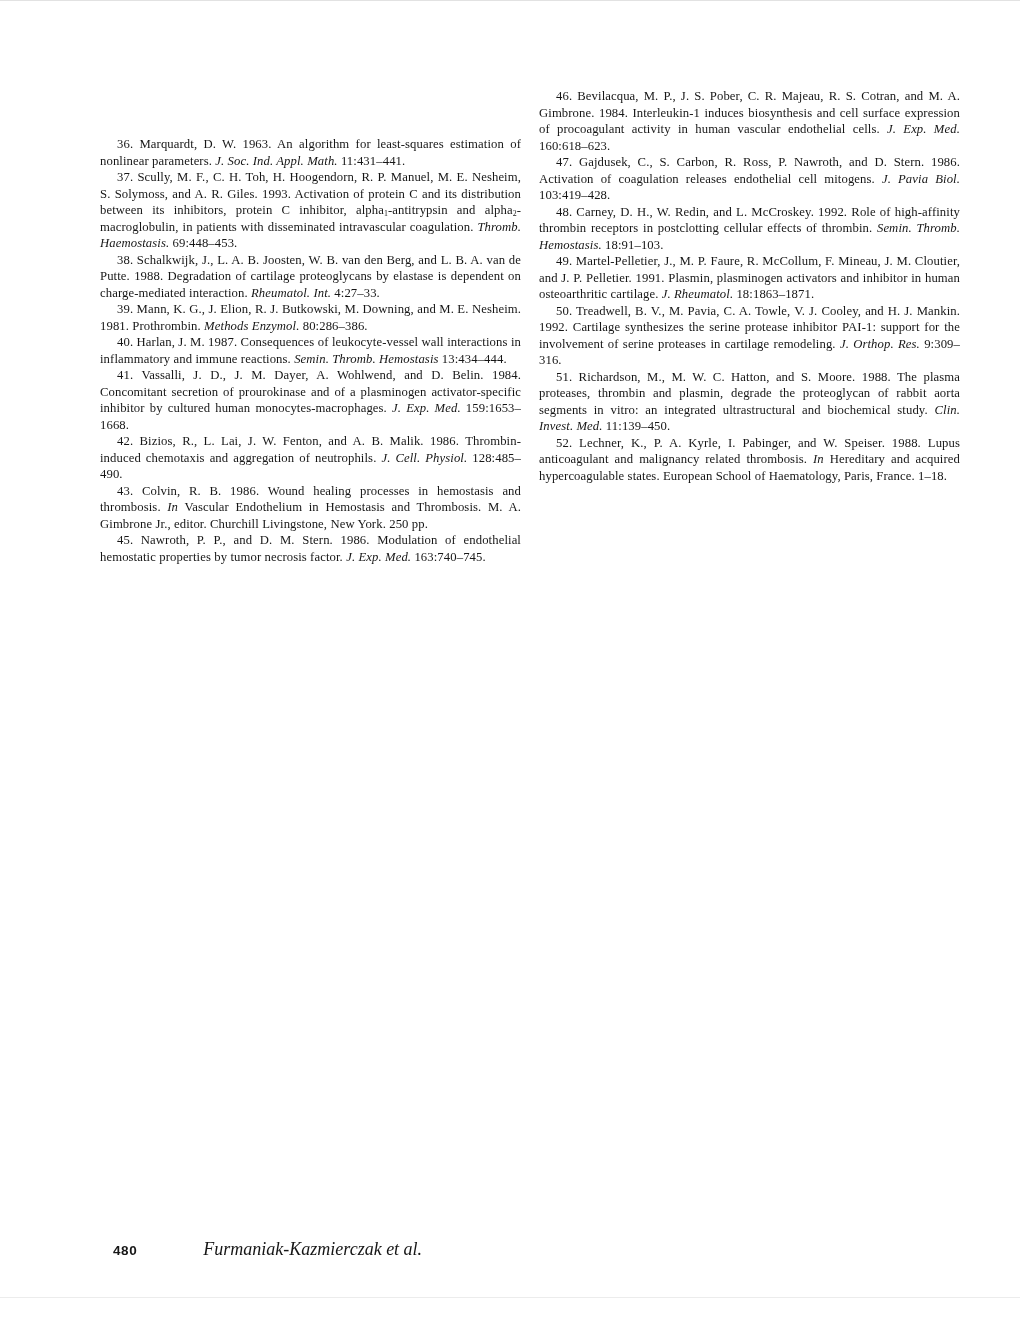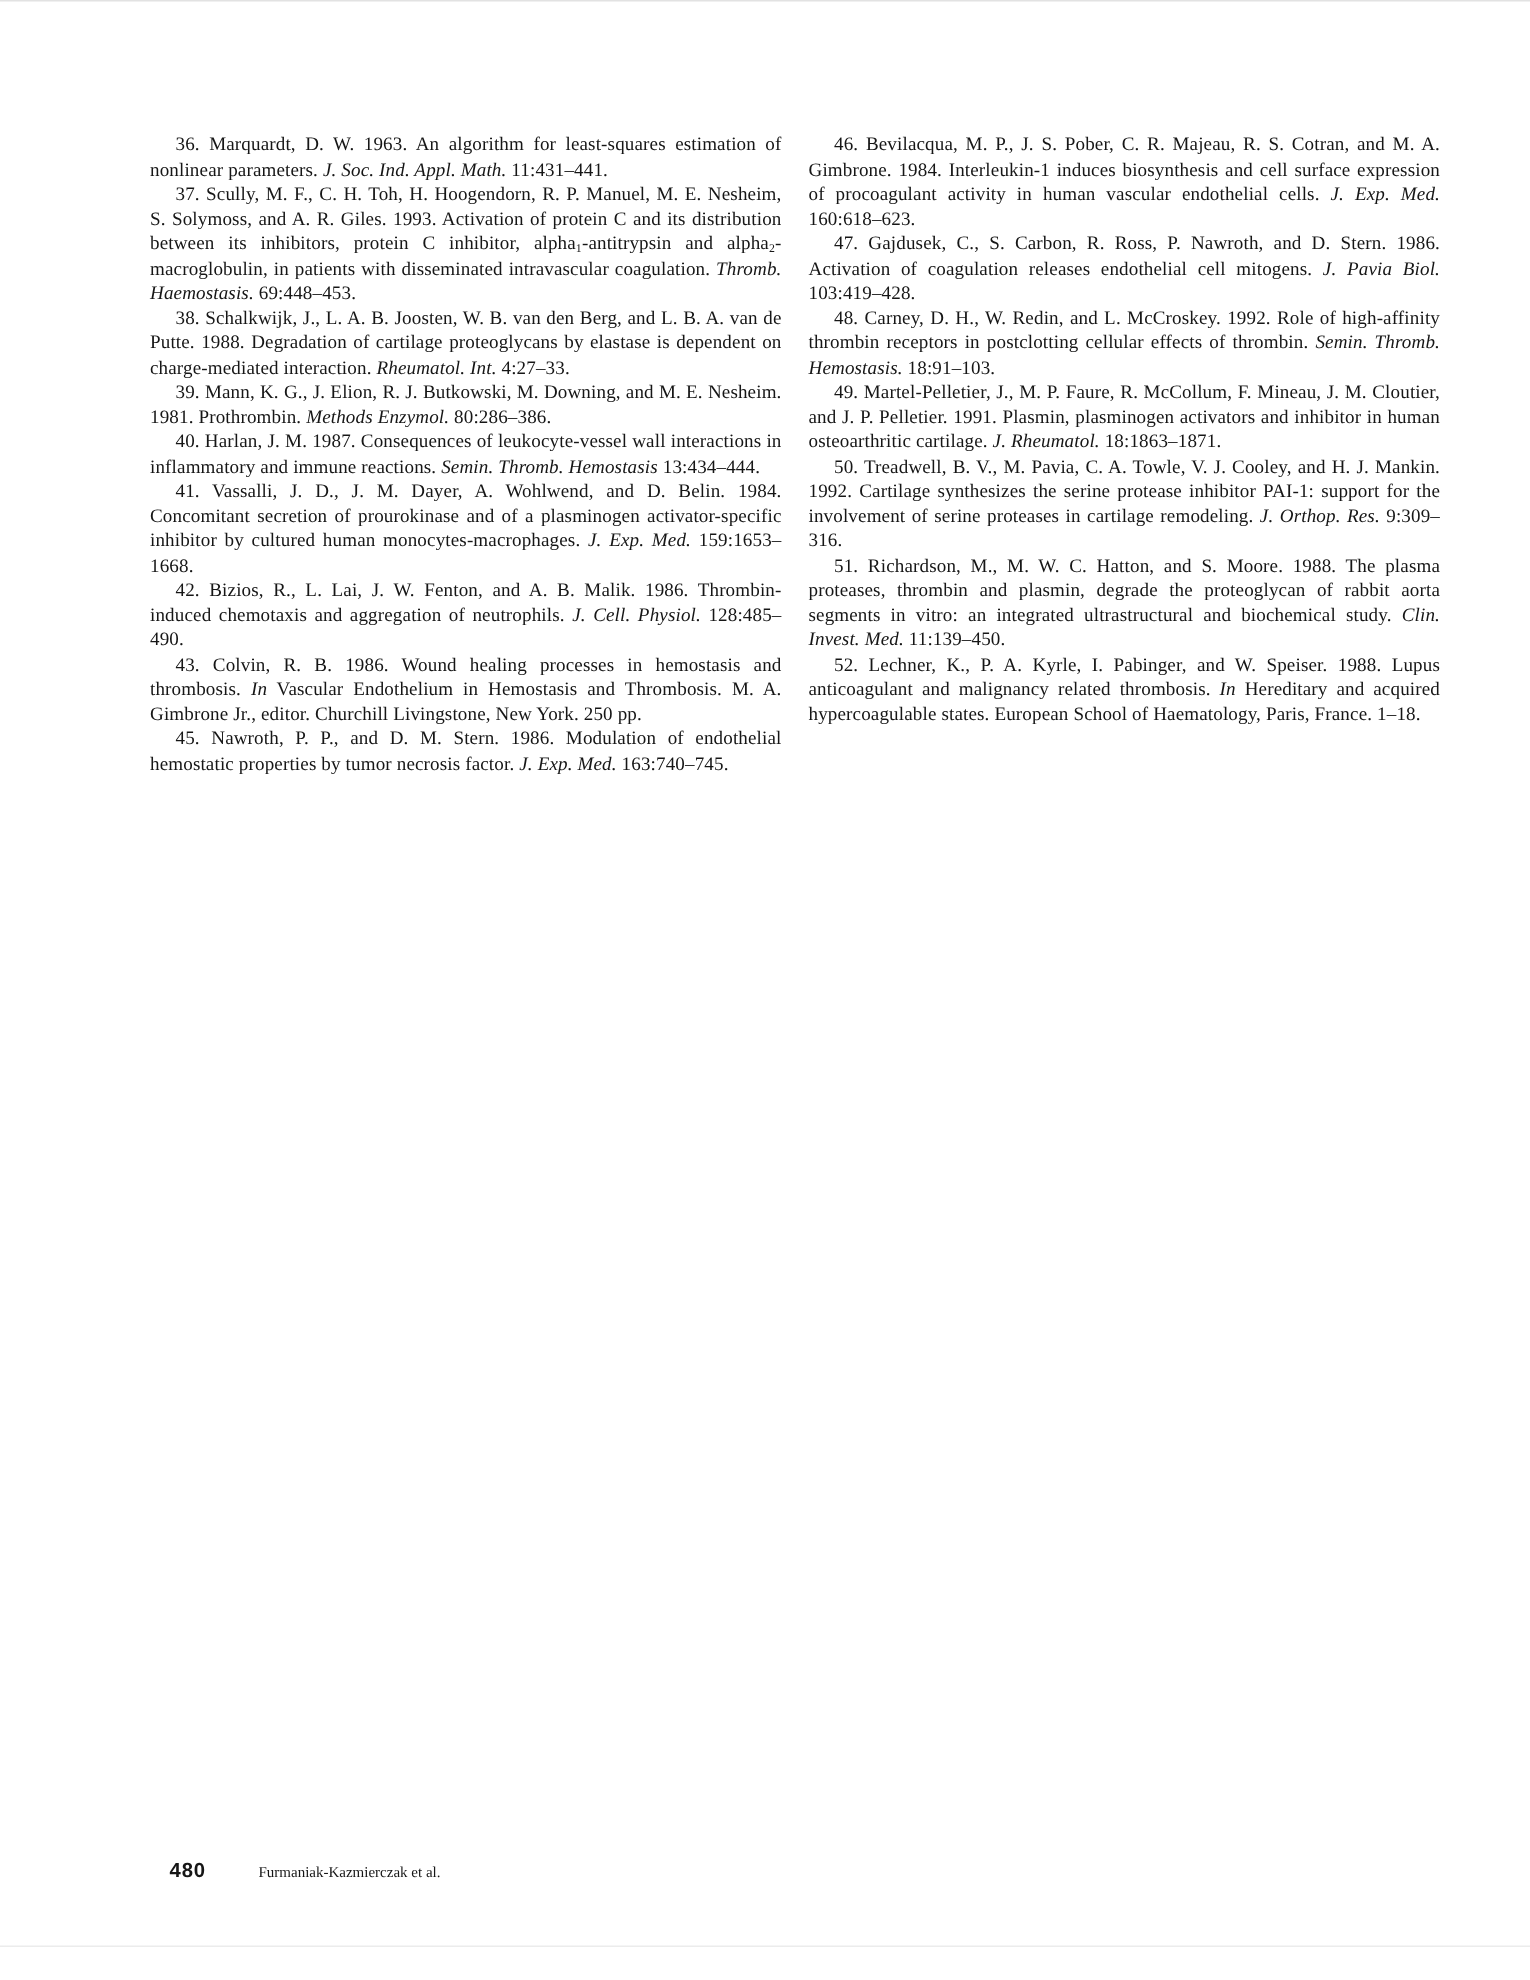--- a/index.html
+++ b/index.html
@@ -18,21 +18,21 @@
   }
   .scan-line-bottom {
     position: absolute; top: 1297px; left: 0; width: 100%; height: 1px;
     background: #ececec;
   }
   .col {
     position: absolute;
     top: 88px;
     width: 421px;
   }
-  .col-left  { left: 100px; }
+  .col-left  { left: 100px; margin-top: 48px; }
   .col-right { left: 539px; }
   .reference {
     margin: 0;
     font-size: 12.7px;
     line-height: 16.5px;
     text-align: justify;
     text-indent: 17px;
     letter-spacing: 0.1px;
   }
   .reference .it { font-style: italic; }
@@ -40,31 +40,33 @@
     font-size: 0.62em;
     line-height: 0;
     vertical-align: -0.25em;
   }
   .footer {
     position: absolute;
     left: 113px;
     top: 1239px;
     display: flex;
     align-items: baseline;
+    gap: 43px;
   }
   .page-number {
     font-family: "Liberation Sans", sans-serif;
     font-weight: bold;
     font-size: 13.5px;
     letter-spacing: 0.6px;
   }
   .running-title {
     font-family: "Liberation Serif", serif;
-    font-size: 10px;
-    margin-left: 35px;
+    font-style: italic;
+    font-size: 18px;
+    margin-left: 23px;
   }
 </style>
 </head>
 <body>
 
 <div class="page">
   <div class="scan-line-top"></div>
 
   <div id="col-left" class="col col-left">
       <p class="reference"><span>36. Marquardt, D. W. 1963. An algorithm for least-squares estimation of nonlinear parameters. </span><span class="it">J. Soc. Ind. Appl. Math.</span><span> 11:431–441.</span></p>

